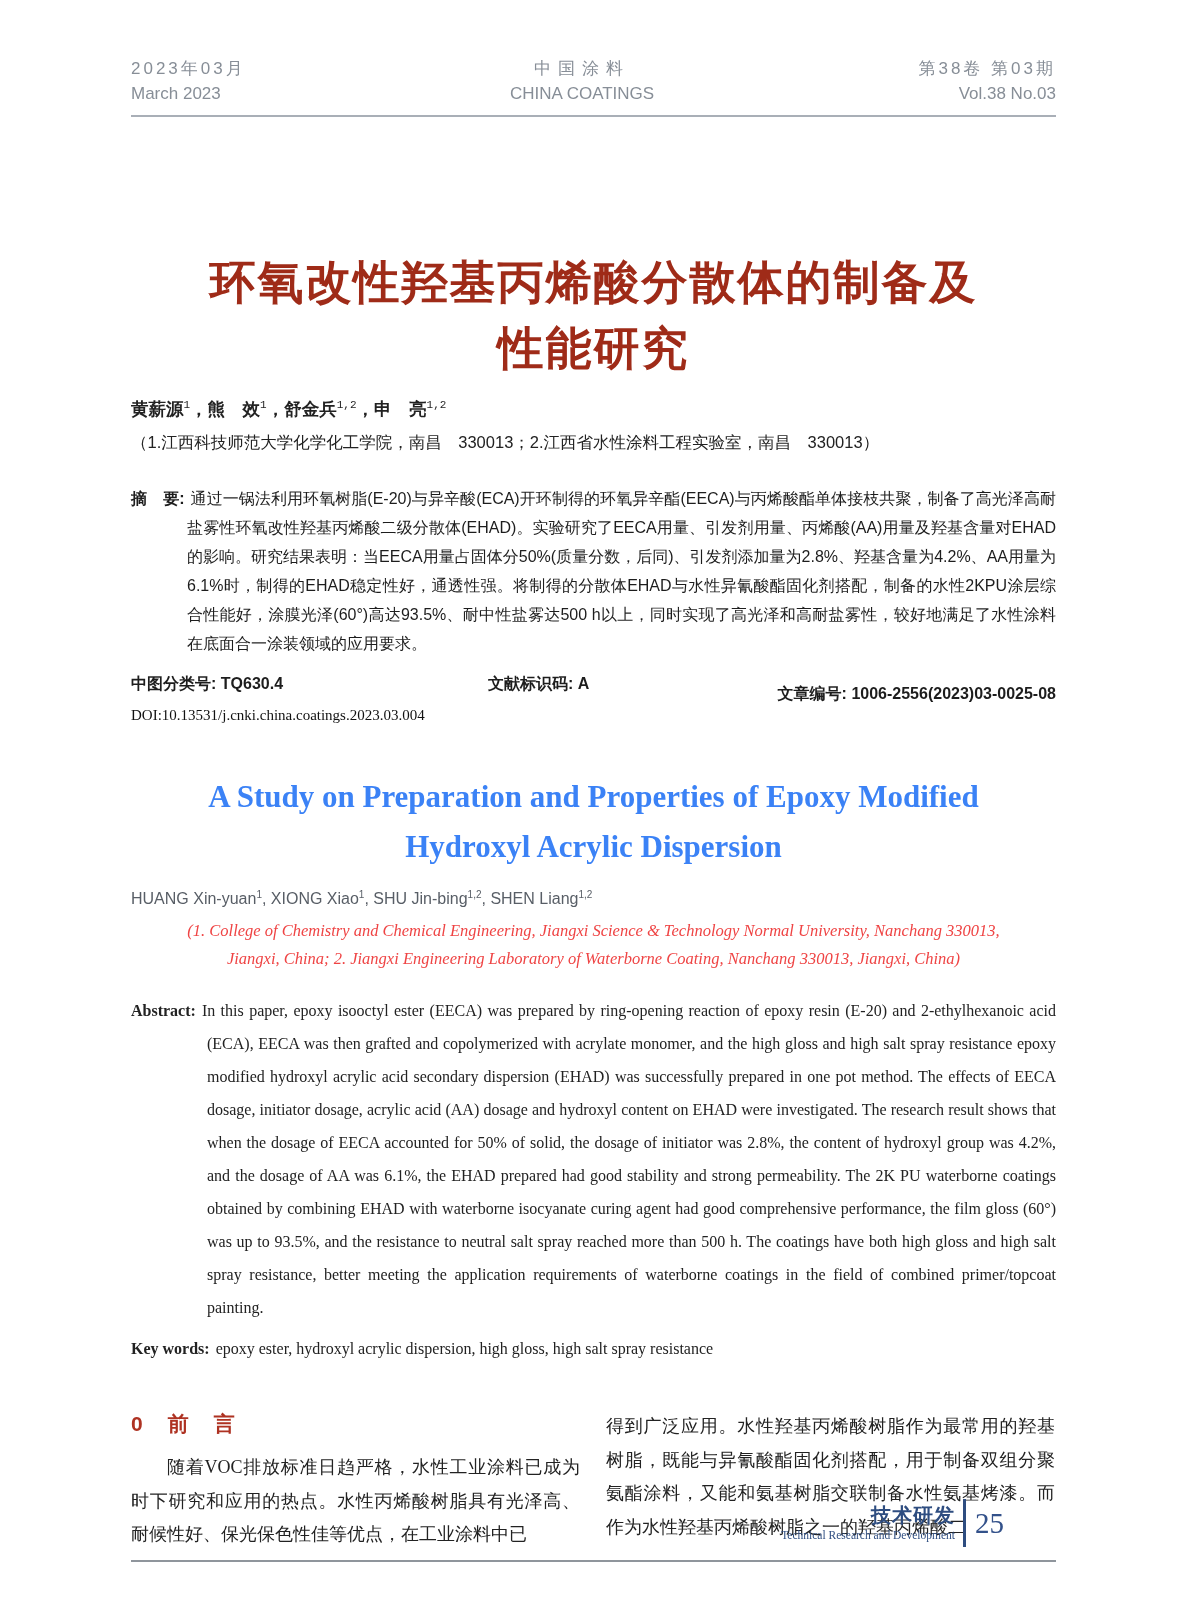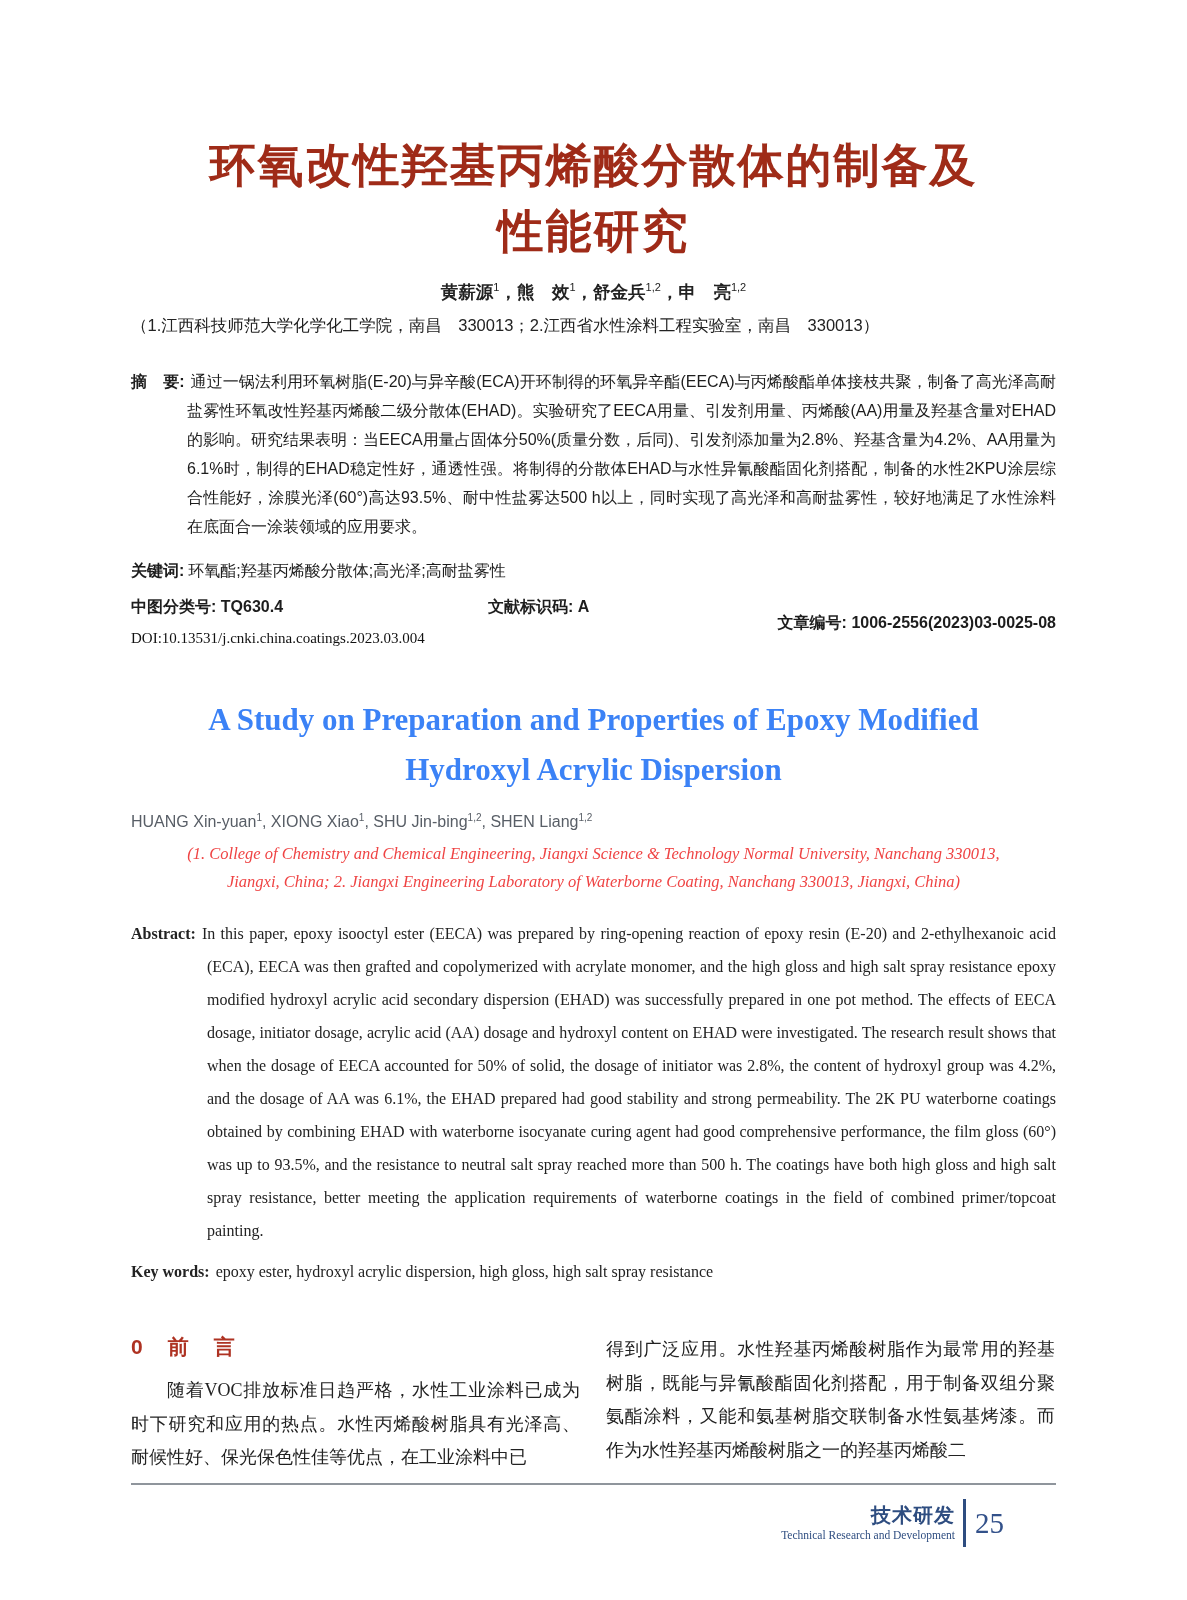--- a/index.html
+++ b/index.html
@@ -28,22 +28,22 @@
   .runhead .cn{letter-spacing:3px;}
   .runhead .c-mid .cn{letter-spacing:7px;}
 
   
   .title-cn{
     margin-top:132px;text-align:center;
     font-size:46px;line-height:66px;font-weight:bold;
     color:#9f2b18;letter-spacing:2px;
   }
   .authors-cn{
-    margin-top:16px;text-align:center;
-    font-size:17.5px;font-weight:bold;color:#222;
+    margin-top:16px;text-align:left;
+    font-size:17.5px;font-weight:bold;color:#222;font-family:Liberation Mono, monospace;
   }
   .authors-cn sup{font-size:11px;font-weight:normal;}
   .affil-cn{
     margin-top:11px;text-align:left;
     font-size:16.5px;color:#222;
   }
 
   
   .abs-cn{
     margin-top:30px;
@@ -52,21 +52,21 @@
     padding-left:56px;text-indent:-56px;
   }
   .abs-cn .lbl{font-weight:bold;margin-right:6px;}
   .kw-cn{margin-top:5px;font-size:16px;line-height:27px;}
   .kw-cn .lbl{font-weight:bold;margin-right:4px;}
   .clc-row{
     position:relative;margin-top:13px;height:24px;
     font-size:16px;font-weight:bold;color:#1d1d1d;
   }
   .clc-row .mid{position:absolute;left:357px;top:0;}
-  .clc-row .right{position:absolute;right:0;top:16px;}
+  .clc-row .right{position:absolute;right:0;top:10px;}
   .doi-row{
     margin-top:9px;
     font-family:"Liberation Serif","DejaVu Serif",serif;
     font-size:15px;color:#111;
   }
 
   
   .title-en{
     margin-top:48px;text-align:center;
     font-family:"Liberation Serif","DejaVu Serif",serif;
@@ -141,33 +141,46 @@
     font-family:"Liberation Serif","DejaVu Serif",serif;
     font-size:29px;color:#33518a;text-align:right;
   }
 </style>
 </head>
 <body>
 
 <div class="page">
   <div class="content">
 
+    <div class="runhead">
+      <div class="cell c-left">
+        <span class="cn">2023年03月</span>
+        <span class="en">March 2023</span>
+      </div>
+      <div class="cell c-mid">
+        <span class="cn">中国涂料</span>
+        <span class="en">CHINA COATINGS</span>
+      </div>
+      <div class="cell c-right">
+        <span class="cn">第38卷 第03期</span>
+        <span class="en">Vol.38  No.03</span>
+      </div>
+    </div>
 
     <div class="title-cn">
       <div>环氧改性羟基丙烯酸分散体的制备及</div>
       <div>性能研究</div>
     </div>
 
     <div class="authors-cn"><span>黄薪源</span><sup>1</sup><span>，</span><span>熊　效</span><sup>1</sup><span>，</span><span>舒金兵</span><sup>1,2</sup><span>，</span><span>申　亮</span><sup>1,2</sup></div>
 
     <div class="affil-cn">（1.江西科技师范大学化学化工学院，南昌　330013；2.江西省水性涂料工程实验室，南昌　330013）</div>
 
     <p class="abs-cn"><span class="lbl">摘　要:</span><span>通过一锅法利用环氧树脂(E-20)与异辛酸(ECA)开环制得的环氧异辛酯(EECA)与丙烯酸酯单体接枝共聚，制备了高光泽高耐盐雾性环氧改性羟基丙烯酸二级分散体(EHAD)。实验研究了EECA用量、引发剂用量、丙烯酸(AA)用量及羟基含量对EHAD的影响。研究结果表明：当EECA用量占固体分50%(质量分数，后同)、引发剂添加量为2.8%、羟基含量为4.2%、AA用量为6.1%时，制得的EHAD稳定性好，通透性强。将制得的分散体EHAD与水性异氰酸酯固化剂搭配，制备的水性2KPU涂层综合性能好，涂膜光泽(60°)高达93.5%、耐中性盐雾达500 h以上，同时实现了高光泽和高耐盐雾性，较好地满足了水性涂料在底面合一涂装领域的应用要求。</span></p>
 
-    <div class="kw-cn"><span class="lbl">关键词:</span><span>环氧酯;羟基丙烯酸分散体;高光泽;高耐盐雾性</span></div>
 
     <div class="clc-row">
       <span class="left">中图分类号: TQ630.4</span>
       <span class="mid">文献标识码: A</span>
       <span class="right">文章编号: 1006-2556(2023)03-0025-08</span>
     </div>
     <div class="doi-row">DOI:10.13531/j.cnki.china.coatings.2023.03.004</div>
 
     <div class="title-en">
       <div>A Study on Preparation and Properties of Epoxy Modified</div>

